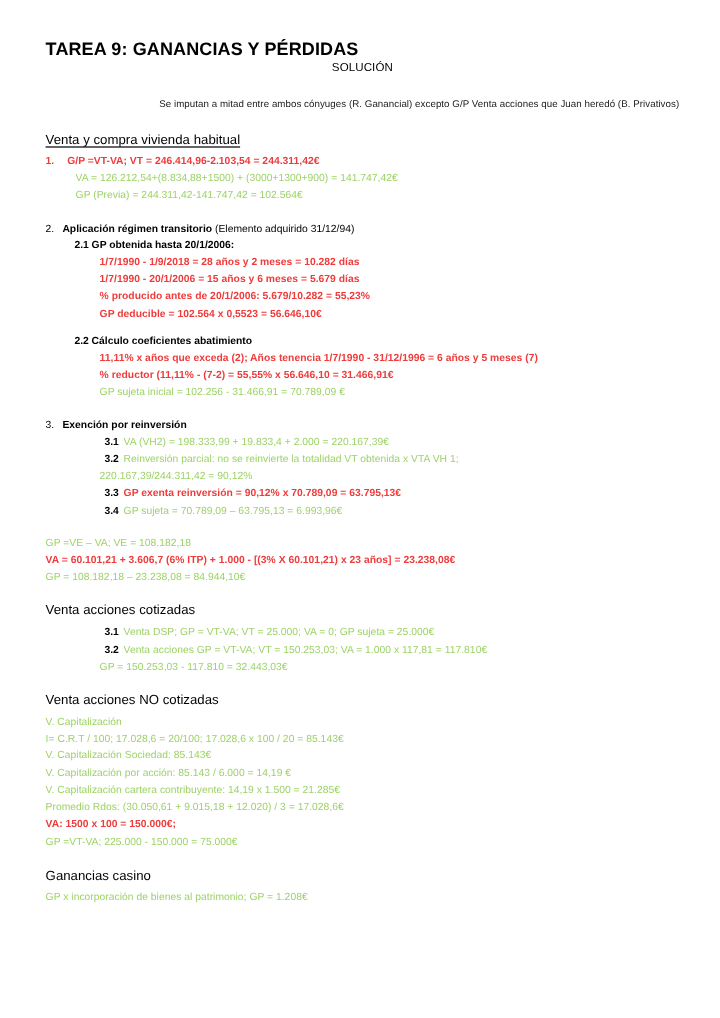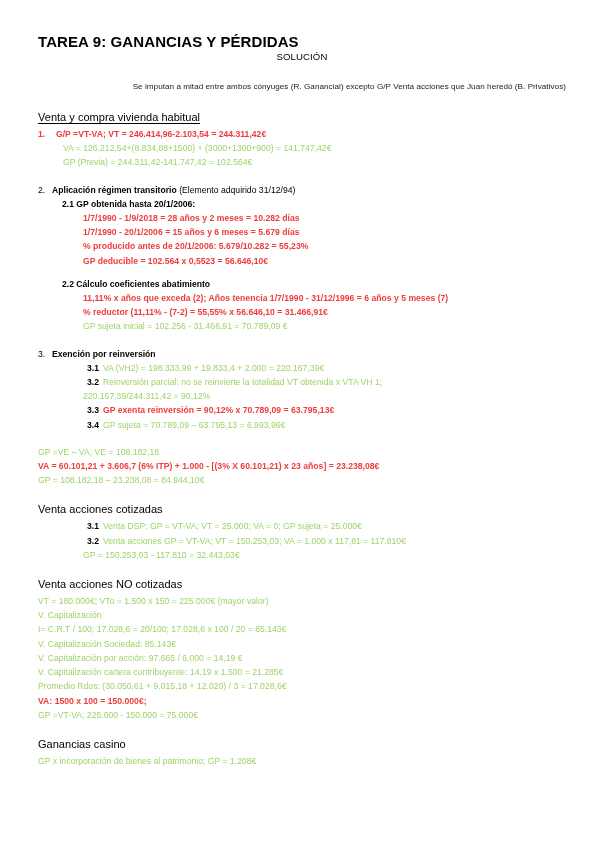--- a/index.html
+++ b/index.html
@@ -194,25 +194,24 @@
     </div>
     <div class="numbered ind-3">
       <span class="num-marker w3 black bold">3.2</span>
       <span class="num-body green">Venta acciones GP = VT-VA; VT = 150.253,03; VA = 1.000 x 117,81 = 117.810€</span>
     </div>
     <div class="line green ind-3">GP = 150.253,03 - 117.810 = 32.443,03€</div>
   </div>
 
   <div class="block">
     <div class="section-head">Venta acciones NO cotizadas</div>
-    <div class="line green">VT = 180.000€; VTo = 1.500 x 150 = 225.000€ (mayor valor)</div>
     <div class="line green">V. Capitalización</div>
     <div class="line green">I= C.R.T / 100; 17.028,6 = 20/100; 17.028,6 x 100 / 20 = 85.143€</div>
     <div class="line green">V. Capitalización Sociedad: 85.143€</div>
-    <div class="line green">V. Capitalización por acción: 97.665 / 6.000 = 14,19 €</div>
+    <div class="line green">V. Capitalización por acción: 85.143 / 6.000 = 14,19 €</div>
     <div class="line green">V. Capitalización cartera contribuyente: 14,19 x 1.500 = 21.285€</div>
     <div class="line green">Promedio Rdos: (30.050,61 + 9.015,18 + 12.020) / 3 = 17.028,6€</div>
     <div class="line red">VA: 1500 x 100 = 150.000€;</div>
     <div class="line green">GP =VT-VA; 225.000 - 150.000 = 75.000€</div>
   </div>
 
   <div class="block">
     <div class="section-head">Ganancias casino</div>
     <div class="line green">GP x incorporación de bienes al patrimonio; GP = 1.208€</div>
   </div>

